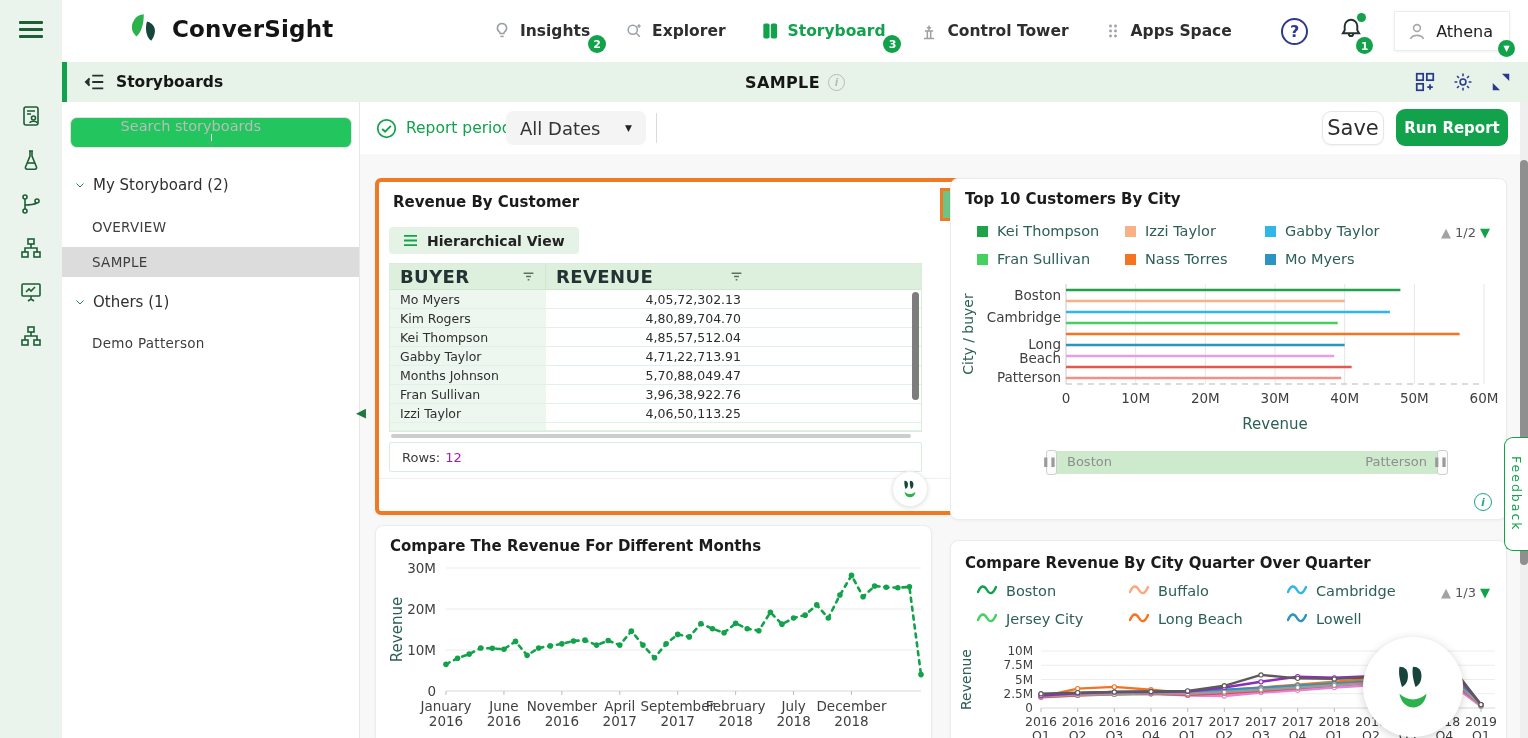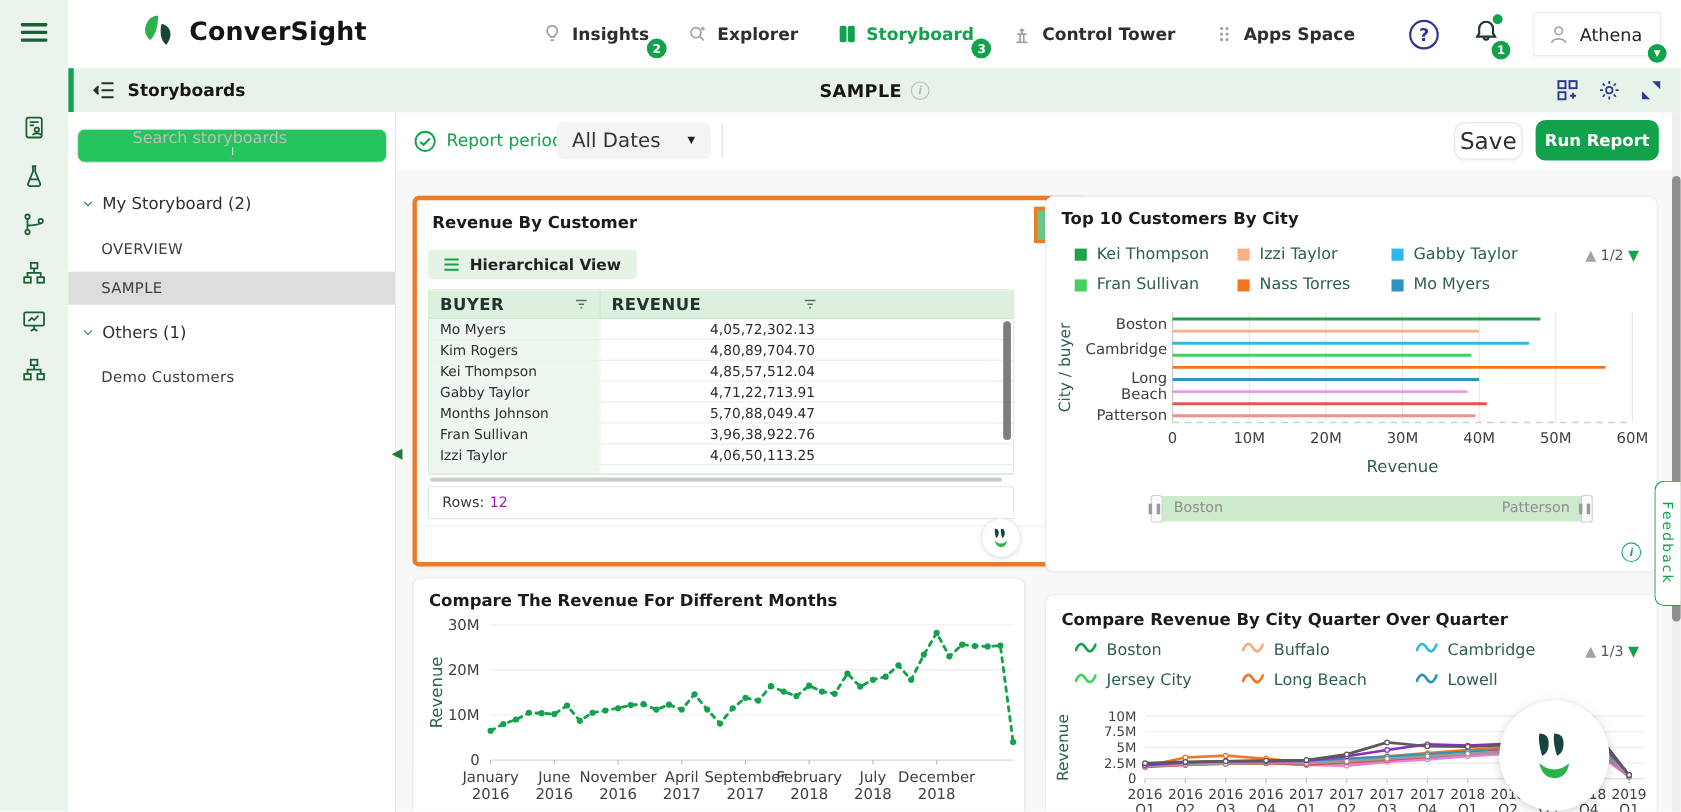--- a/index.html
+++ b/index.html
@@ -94,21 +94,21 @@
   
   #card-revenue { left:15px; top:24px; width:613px; height:337px; border:4px solid #ee7a23; border-radius:6px; }
   .filter-btn { position:absolute; right:10px; top:6px; width:34px; height:33px; background:#6cc489; border:3px solid #ee7a23;
     display:flex; align-items:center; justify-content:center; cursor:pointer; }
   .filter-btn svg { width:17px; height:17px; fill:#fff; }
   .hier-btn { position:absolute; left:10px; top:45px; height:27px; padding:0 14px; background:#e4f3e6; border-radius:4px;
     display:flex; align-items:center; gap:9px; font-size:14px; font-weight:bold; color:#222; cursor:pointer; }
   .hier-btn svg { width:15px; height:13px; stroke:#12a24b; stroke-width:2; }
   .tablebox { position:absolute; left:10px; top:81px; width:533px; height:169px; border:1px solid #dcecdc; background:#fff; overflow:hidden; }
   .thead { display:flex; height:26px; background:#ddefdd; border-bottom:1px solid #cfe6cf; }
-  .th { display:flex; align-items:center; justify-content:space-between; padding:0 10px; font-size:15px; font-weight:bold;
+  .th { display:flex; align-items:center; justify-content:space-between; padding:0 10px; font-size:18px; font-weight:bold;
     color:#233; letter-spacing:0.4px; }
   .th svg { width:13px; height:13px; stroke:#55725f; stroke-width:1.7; fill:none; }
   .th.c1 { width:155px; }
   .th.c2 { width:208px; border-left:1px solid #cfe6cf; }
   .trow { display:flex; height:19px; border-bottom:1px solid #e3f1e4; font-size:12.5px; }
   .td1 { width:155px; background:#edf7ef; color:#2f2f2f; padding:1px 10px 0; display:flex; align-items:center; }
   .td2 { width:208px; color:#2c2c2c; padding:1px 12px 0; display:flex; align-items:center; justify-content:flex-end;
     border-left:1px solid #eef6ee; }
   .vscroll { position:absolute; right:2px; top:28px; width:7px; height:108px; background:#7d7d7d; border-radius:4px; }
   .hscroll { position:absolute; left:12px; top:252px; width:520px; height:4px; background:#cdcdcd; border-radius:3px; }
@@ -324,21 +324,21 @@
       <span>My Storyboard (2)</span>
     </div>
     <div class="tree-item" style="top:110px">OVERVIEW</div>
     <div class="tree-item selected" style="top:145px">SAMPLE</div>
     <div class="tree-group" style="top:191px">
       <svg viewBox="0 0 24 24">
           <path d="M5 9l7 7 7-7"></path>
         </svg>
       <span>Others (1)</span>
     </div>
-    <div class="tree-item" style="top:226px">Demo Customers</div>
+    <div class="tree-item" style="top:226px">Demo Patterson</div>
     <div class="collapse-arrow">◀</div>
   </aside>
 
   <div class="toolbar">
     <div class="report-period">
       <svg viewBox="0 0 24 24">
         <circle cx="12" cy="12" r="10" fill="#fff" stroke="#12a24b" stroke-width="2"></circle>
         <path d="M7 12.5l3.4 3L17 9" fill="none" stroke="#12a24b" stroke-width="2.2"></path>
         </svg>
       <span>Report period</span>

